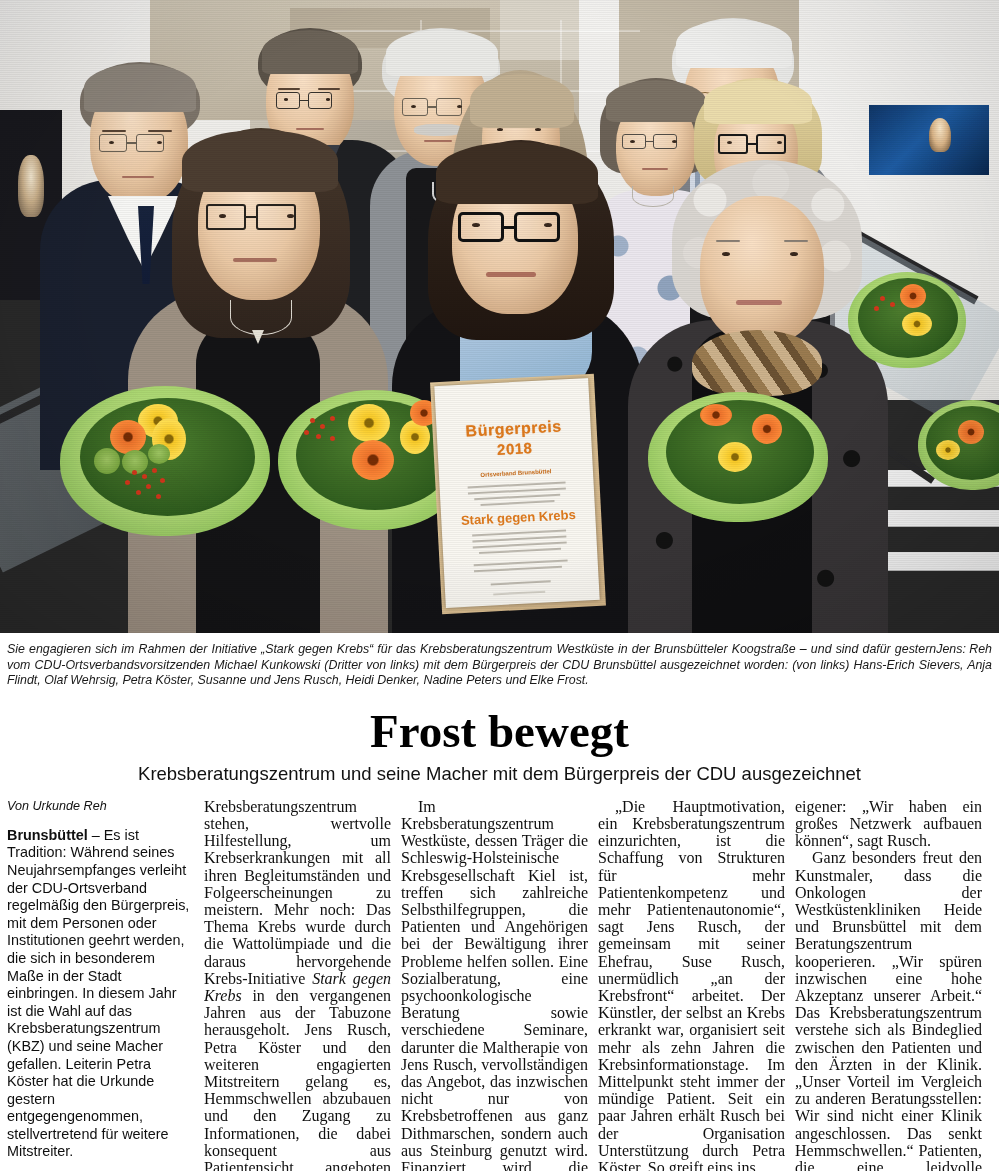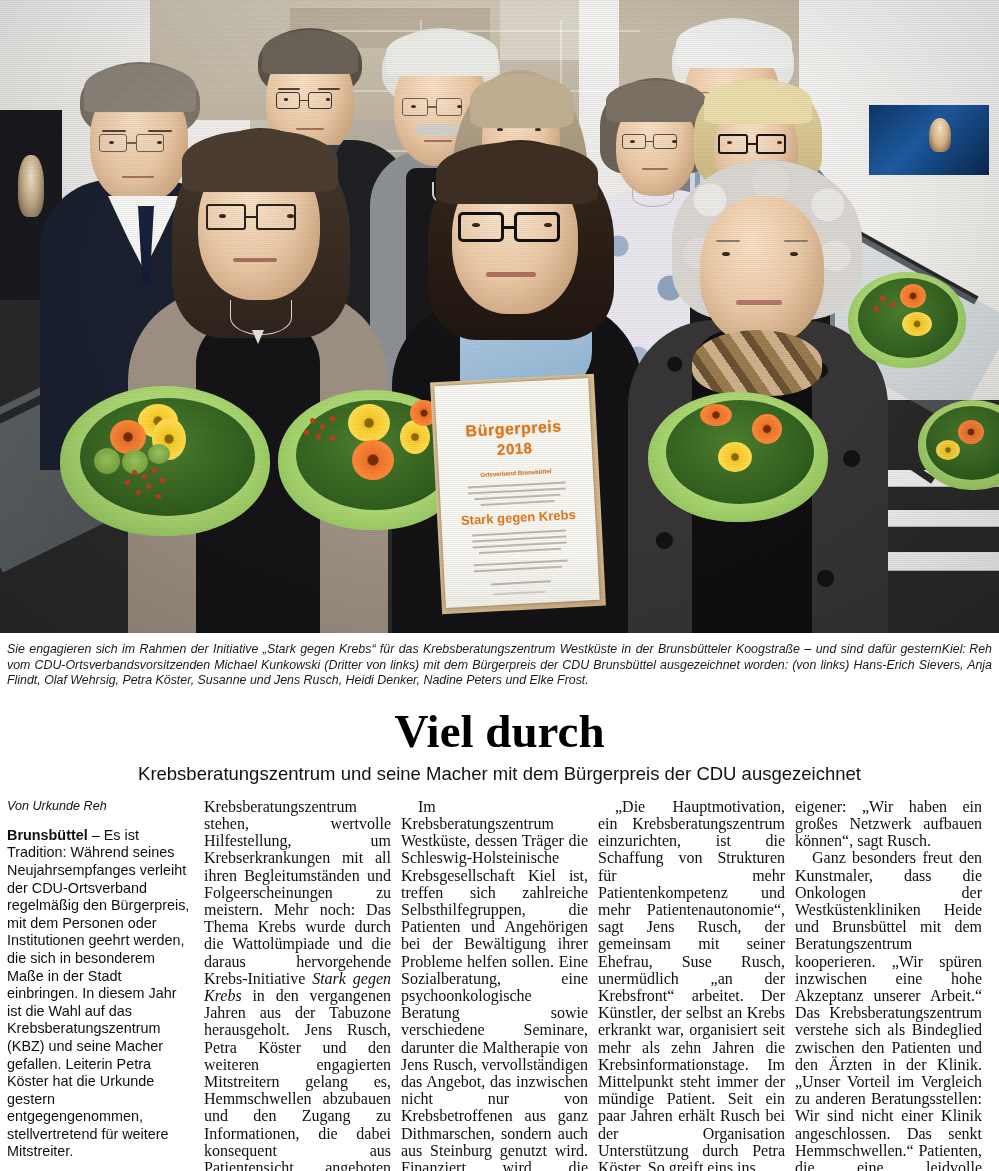--- a/index.html
+++ b/index.html
@@ -632,25 +632,25 @@
         <div class="cert-body-line" style="left:48px;top:210px;width:52px;opacity:.45;"></div>
       </div>
     </div>
 
     <div class="vignette"></div>
     <div class="grain"></div>
   </div>
 </div>
 
 <div class="caption">
-  <span class="credit">Kiel: Reh</span>
+  <span class="credit">Jens: Reh</span>
   <span>Sie engagieren sich im Rahmen der Initiative „Stark gegen Krebs“ für das Krebsberatungszentrum Westküste in der Brunsbütteler Koogstraße – und sind dafür gestern vom CDU-Ortsverbandsvorsitzenden Michael Kunkowski (Dritter von links) mit dem Bürgerpreis der CDU Brunsbüttel ausgezeichnet worden: (von links) Hans-Erich Sievers, Anja Flindt, Olaf Wehrsig, Petra Köster, Susanne und Jens Rusch, Heidi Denker, Nadine Peters und Elke Frost.</span>
 </div>
 
-<div class="headline">Viel durch</div>
+<div class="headline">Frost bewegt</div>
 <div class="subhead">Krebsberatungszentrum und seine Macher mit dem Bürgerpreis der CDU ausgezeichnet</div>
 
 <div class="cols">
 
   <div class="col">
     <div class="byline">Von Urkunde Reh</div>
     <div class="lead"><b>Brunsbüttel</b><span> – Es ist Tradition: Während seines Neujahrsempfanges verleiht der CDU-Ortsverband regelmäßig den Bürgerpreis, mit dem Personen oder Institutionen geehrt werden, die sich in besonderem Maße in der Stadt einbringen. In diesem Jahr ist die Wahl auf das Krebsberatungszentrum (KBZ) und seine Macher gefallen. Leiterin Petra Köster hat die Urkunde gestern entgegengenommen, stellvertretend für weitere Mitstreiter.</span></div>
     <div class="gap"></div>
 
   </div>

